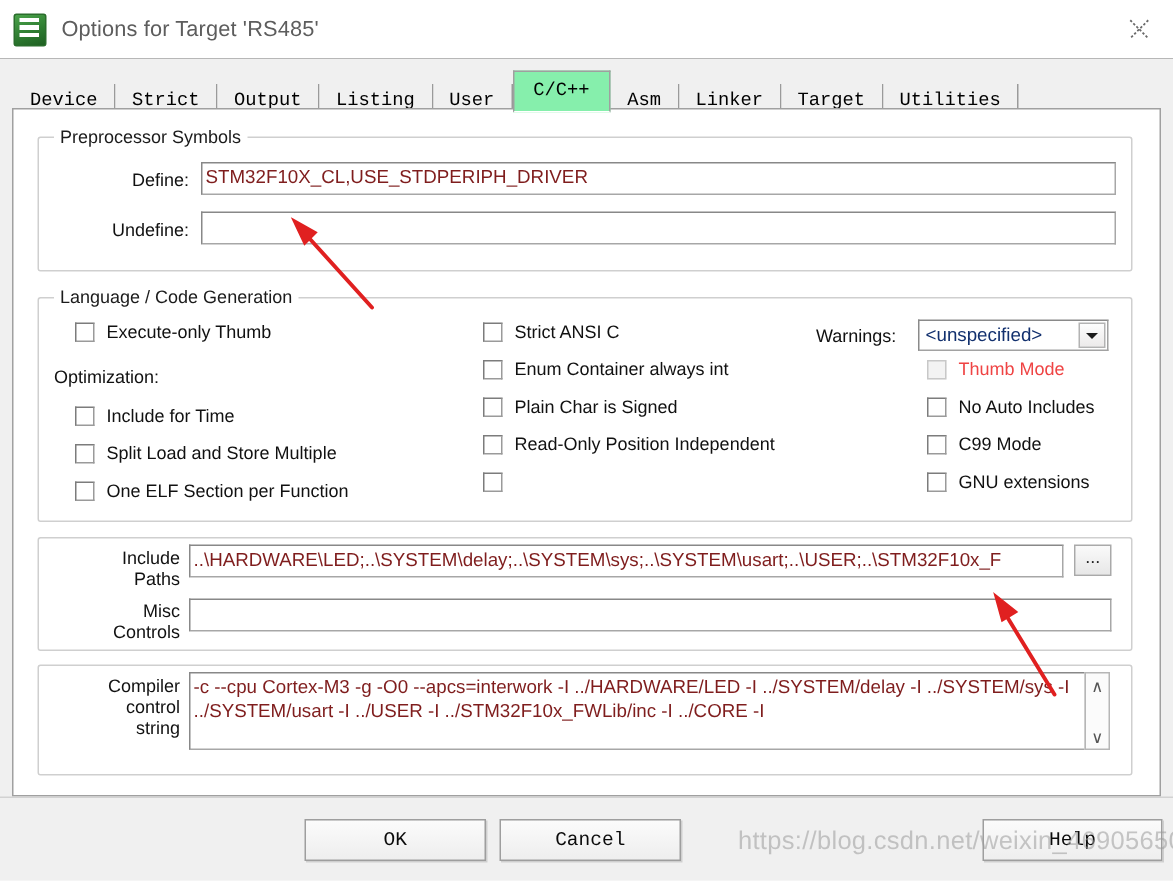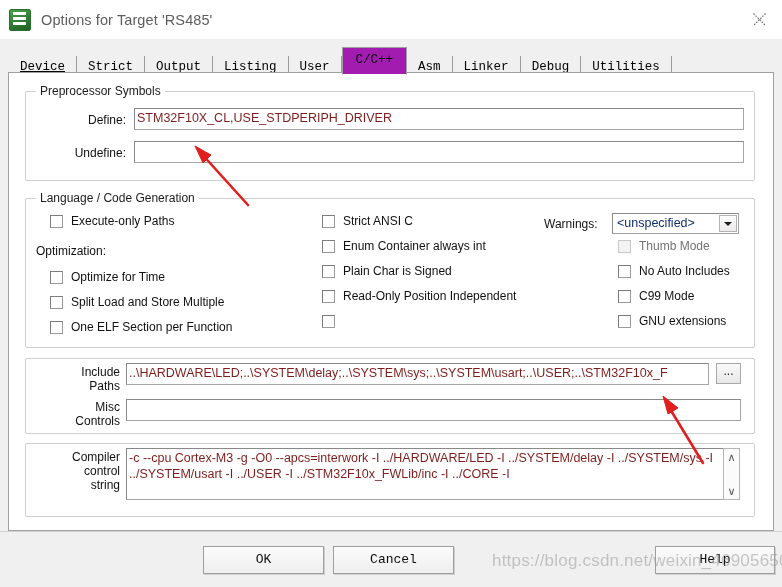--- a/index.html
+++ b/index.html
@@ -86,31 +86,31 @@
     padding: 0 11px;
     background: #f0f0f0;
     border-right: 1px solid #9a9a9a;
     color: #000;
     white-space: nowrap;
     cursor: default;
     position: relative;
     top: 3px;
   }
   .tab.active {
-    background: #a21caf;
+    background: #86efac;
     border: 1px solid #9f9f9f;
     border-bottom: 1px solid #ffffff;
     height: 26px;
     line-height: 25px;
     top: 0px;
     padding: 0 13px;
     z-index: 3;
     border-right: 1px solid #9f9f9f;
   }
-  .tab-first { padding-left: 12px; text-decoration: underline; }
+  .tab-first { padding-left: 12px; }
 
   .tabpage {
     position: absolute;
     left: 8px; top: 33px;
     width: 764px; height: 457px;
     background: #ffffff;
     border: 1px solid #a0a0a0;
   }
 
   
@@ -168,21 +168,21 @@
     border-left-color: #7c7c7c;
     box-sizing: border-box;
   }
   .cb.disabled { background:#f3f3f3; border-color:#c8c8c8; }
   .cb-label {
     position: absolute;
     font-size: 12px;
     color: #111;
     white-space: nowrap;
   }
-  .cb-label.disabled { color: #737373; }
+  .cb-label.disabled { color: #ef4444; }
 
   .combo {
     position: absolute;
     height: 21px;
     background: #ffffff;
     border: 1px solid #a2a2a2;
     border-top-color: #8a8a8a;
     border-left-color: #8a8a8a;
     box-sizing: border-box;
     font-size: 12.5px;
@@ -293,44 +293,44 @@
 
   <div class="tabstrip">
     <div class="tab tab-first"><span>Device</span></div>
     <div class="tab"><span>Strict</span></div>
     <div class="tab"><span>Output</span></div>
     <div class="tab"><span>Listing</span></div>
     <div class="tab"><span>User</span></div>
     <div class="tab active"><span>C/C++</span></div>
     <div class="tab"><span>Asm</span></div>
     <div class="tab"><span>Linker</span></div>
-    <div class="tab"><span>Debug</span></div>
+    <div class="tab"><span>Target</span></div>
     <div class="tab"><span>Utilities</span></div>
   </div>
 
   <div class="tabpage">
 
     <div class="group" style="left:16px; top:18px; width:728px; height:88px;">
       <div class="group-title">Preprocessor Symbols</div>
       <div class="lbl right" style="left:10px; top:21px; width:90px;">Define:</div>
       <div class="txt" style="left:108px; top:16px; width:610px; height:22px;">STM32F10X_CL,USE_STDPERIPH_DRIVER</div>
       <div class="lbl right" style="left:10px; top:54px; width:90px;">Undefine:</div>
       <div class="txt" style="left:108px; top:49px; width:610px; height:22px;"></div>
     </div>
 
     <div class="group" style="left:16px; top:125px; width:728px; height:148px;">
       <div class="group-title">Language / Code Generation</div>
 
       <div class="cb" style="left:24px; top:16px;"></div>
-      <div class="cb-label" style="left:45px; top:15px;">Execute-only Paths</div>
+      <div class="cb-label" style="left:45px; top:15px;">Execute-only Thumb</div>
 
       <div class="lbl" style="left:10px; top:45px;">Optimization:</div>
 
       <div class="cb" style="left:24px; top:72px;"></div>
-      <div class="cb-label" style="left:45px; top:71px;">Optimize for Time</div>
+      <div class="cb-label" style="left:45px; top:71px;">Include for Time</div>
 
       <div class="cb" style="left:24px; top:97px;"></div>
       <div class="cb-label" style="left:45px; top:96px;">Split Load and Store Multiple</div>
 
       <div class="cb" style="left:24px; top:122px;"></div>
       <div class="cb-label" style="left:45px; top:121px;">One ELF Section per Function</div>
 
       <div class="cb" style="left:296px; top:16px;"></div>
       <div class="cb-label" style="left:317px; top:15px;">Strict ANSI C</div>
 

